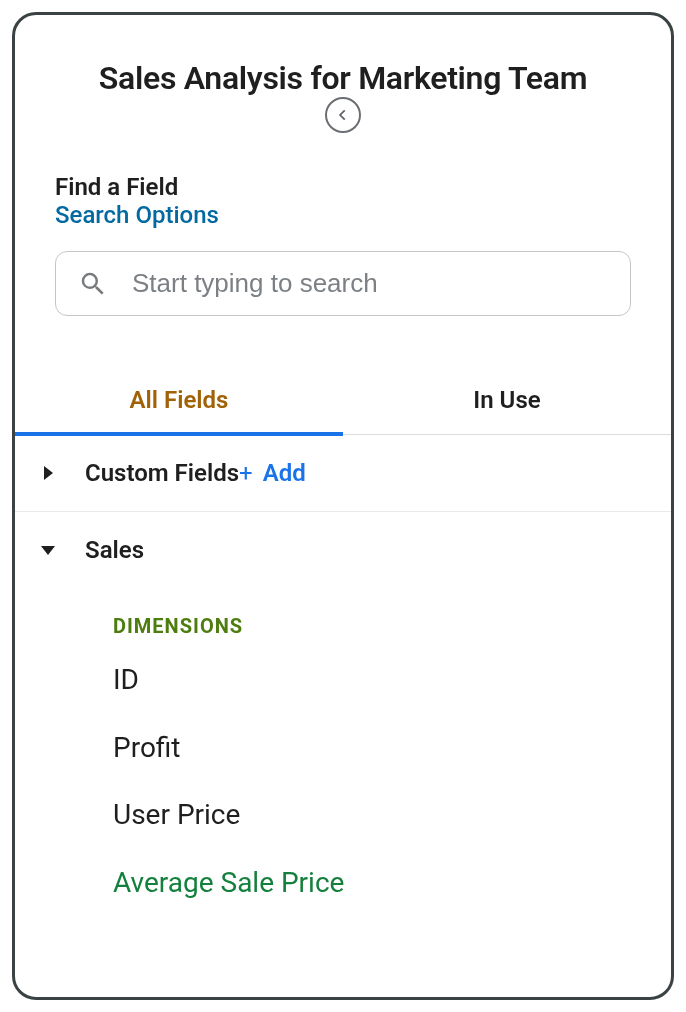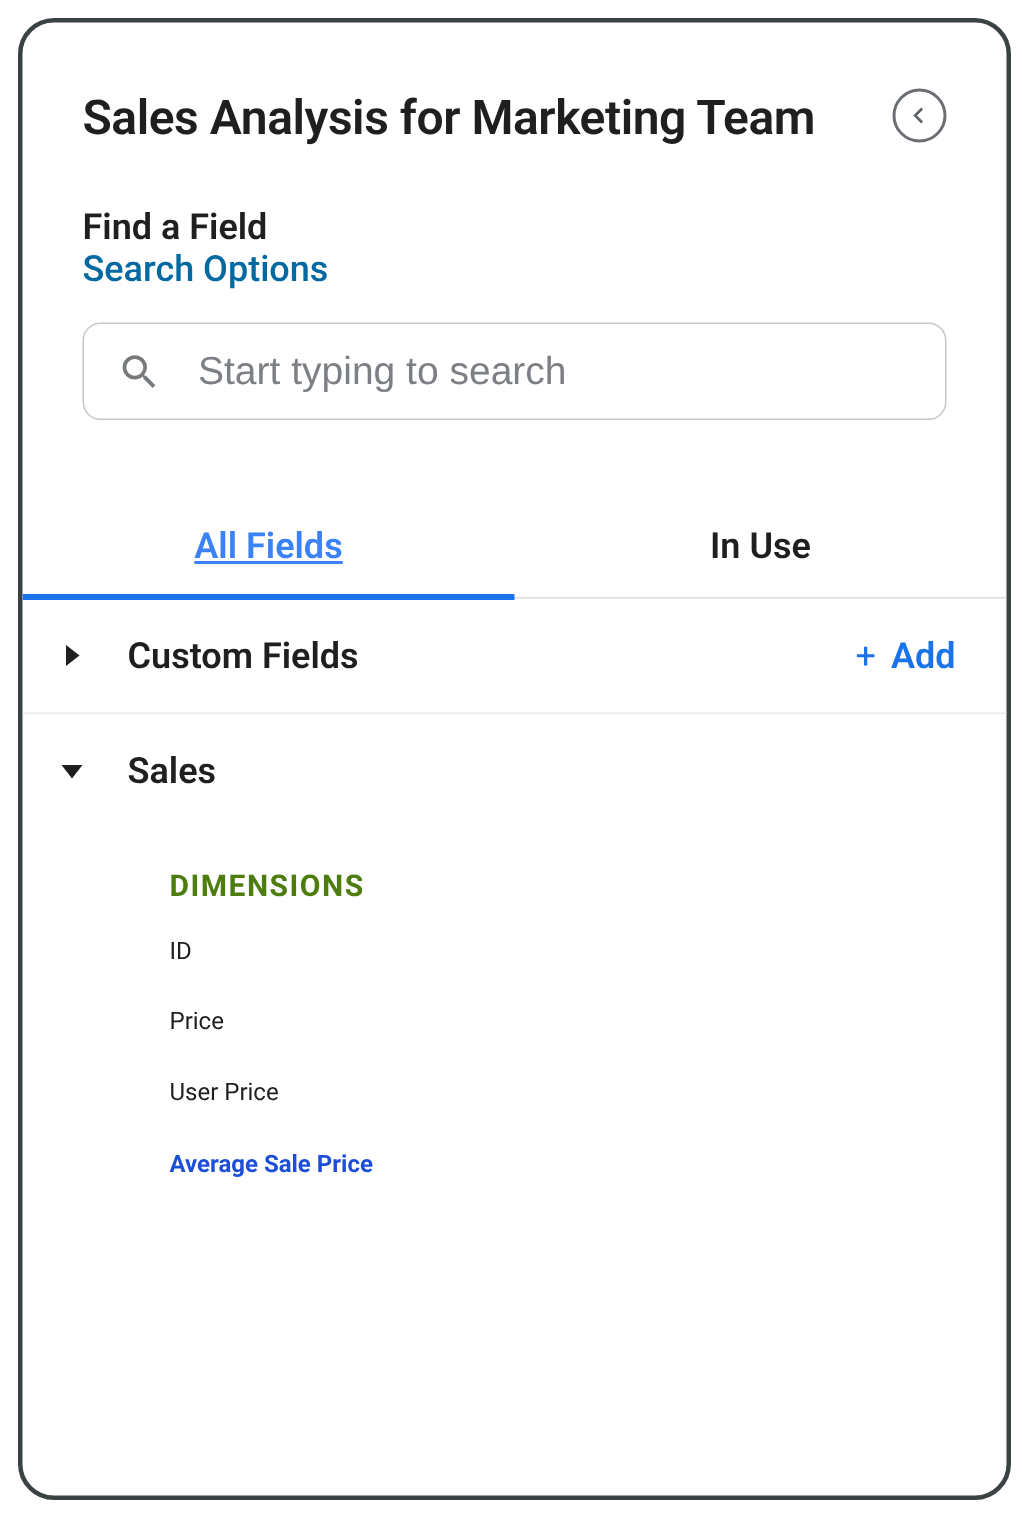--- a/index.html
+++ b/index.html
@@ -20,23 +20,24 @@
       left: 12px;
       right: 12px;
       bottom: 12px;
       border: 3px solid #3a4244;
       border-radius: 24px;
       background: #ffffff;
       overflow: hidden;
     }
     .header {
       display: flex;
-      align-items: flex-start;
+      align-items: center;
       justify-content: space-between;
       padding: 44px 40px 0 40px;
+      flex-direction: column;
     }
     .title {
       font-size: 32px;
       font-weight: 600;
       color: #1f1f1f;
       letter-spacing: -0.3px;
     }
     .collapse-btn {
       width: 36px;
       height: 36px;
@@ -110,39 +111,38 @@
     .tab {
       flex: 1;
       text-align: center;
       padding: 18px 0 20px 0;
       font-size: 24px;
       font-weight: 600;
       cursor: pointer;
       position: relative;
     }
     .tab.active {
-      color: #3b82f6;
-      text-decoration: underline;
+      color: #a16207;
     }
     .tab.inactive {
       color: #1f1f1f;
     }
     .tab.active::after {
       content: "";
       position: absolute;
       left: 0;
       right: 0;
       bottom: -2px;
       height: 4px;
       background: #1a73e8;
     }
     .section-row {
       display: flex;
       align-items: center;
-      justify-content: space-between;
+      justify-content: flex-start;
       padding: 24px 34px 24px 26px;
       border-bottom: 1.5px solid #e8eaed;
     }
     .section-left {
       display: flex;
       align-items: center;
       gap: 30px;
     }
     .caret {
       width: 0;
@@ -185,30 +185,29 @@
     }
     .group-header.dim {
       color: #4d7c0f;
     }
     .group-header.meas {
       color: #b86e14;
       padding-top: 34px;
     }
     .field-item {
       padding: 10px 0 10px 98px;
-      font-size: 16px;
+      font-size: 28px;
       cursor: pointer;
       line-height: 1.7;
     }
     .field-item.dim {
       color: #1f1f1f;
     }
     .field-item.meas {
-      color: #1d4ed8;
-      font-weight: bold;
+      color: #15803d;
     }
     .caret-box {
       width: 14px;
       display: flex;
       justify-content: center;
     }
   </style>
 </head>
 <body>
 
@@ -258,18 +257,18 @@
     <div class="section-left">
       <span class="caret-box">
           <span class="caret down"></span>
         </span>
       <span class="section-label">Sales</span>
     </div>
   </div>
 
   <div class="group-header dim">DIMENSIONS</div>
   <div class="field-item dim">ID</div>
-  <div class="field-item dim">Price</div>
+  <div class="field-item dim">Profit</div>
   <div class="field-item dim">User Price</div>
 
   <div class="field-item meas">Average Sale Price</div>
 
 </div>
 
 </body></html>

